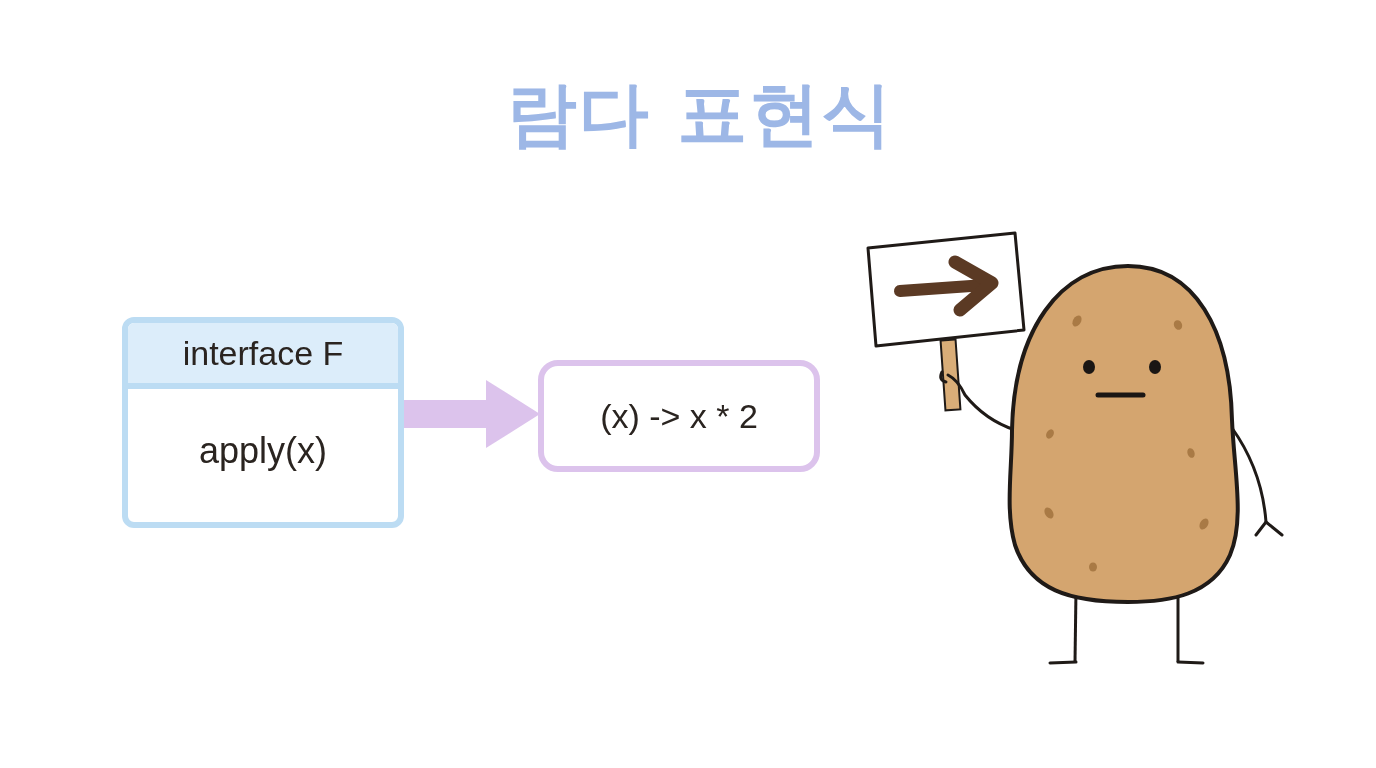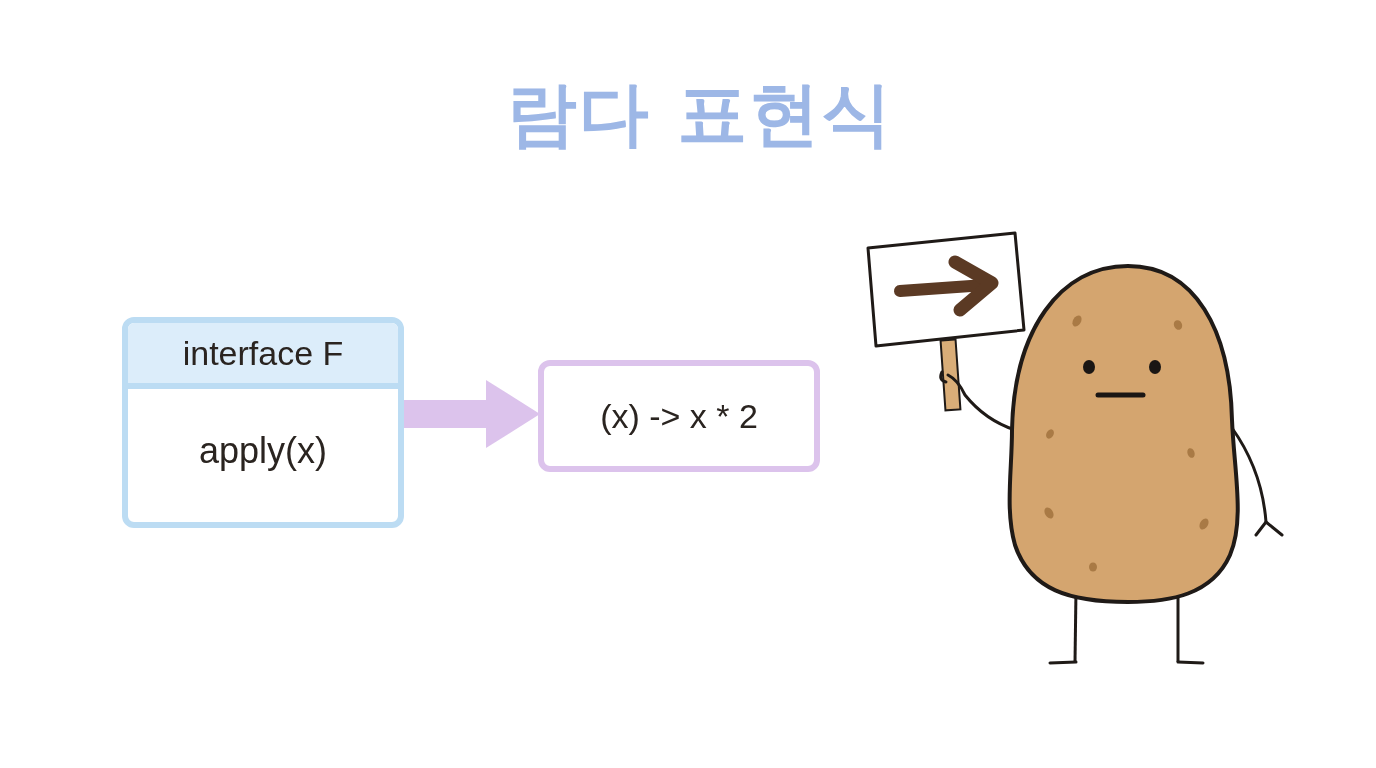--- a/index.html
+++ b/index.html
@@ -70,21 +70,21 @@
       height: 72px;
     }
     .lambda-box {
       position: absolute;
       left: 538px;
       top: 360px;
       width: 282px;
       height: 112px;
       box-sizing: border-box;
       border: 6px solid #dcc3ec;
-      border-radius: 12px;
+      border-radius: 20px;
       background: #ffffff;
       display: flex;
       align-items: center;
       justify-content: center;
       font-family: "Liberation Sans", sans-serif;
       font-size: 34px;
       color: #2a2420;
     }
     .mascot {
       position: absolute;

